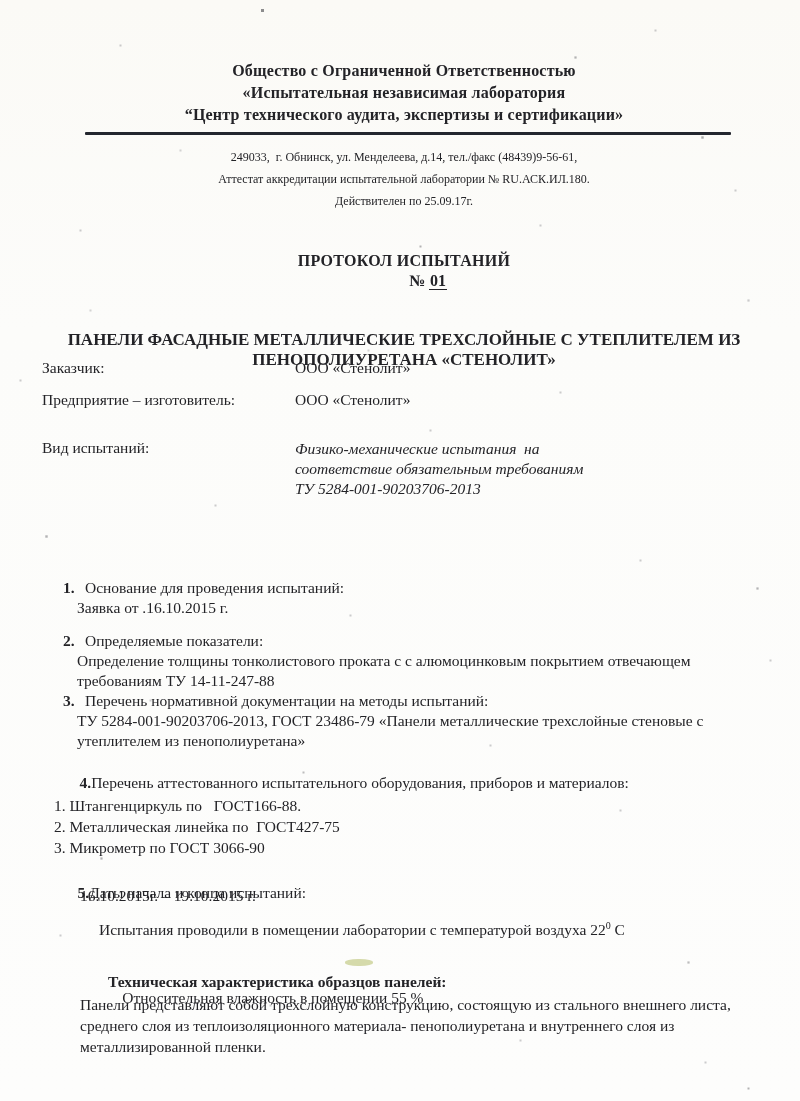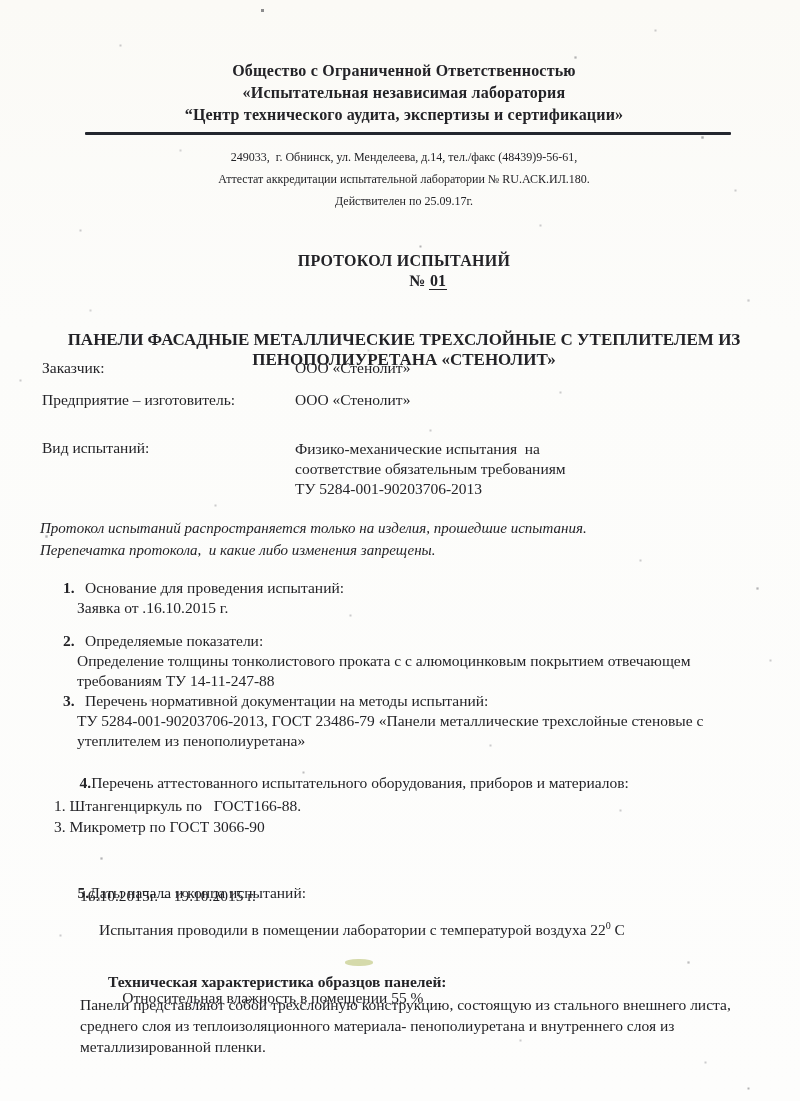--- a/index.html
+++ b/index.html
@@ -23,21 +23,21 @@
   .contact{top:146px;font-size:12px;line-height:22px;}
   
   .ptitle{top:250px;font-weight:bold;font-size:16px;line-height:21px;letter-spacing:.3px;font-family:Liberation Serif, serif;}
   .pnum{top:272px;font-weight:bold;font-size:16px;margin-left:24px;}
   .pnum .no{border-bottom:1.5px solid #232327;padding:0 1px;}
   .subject{top:306px;font-weight:bold;font-size:17px;line-height:19.5px;margin-top:24px;}
   
   .row{left:0;width:800px;height:20px;}
   .row .label{position:absolute;left:42px;white-space:pre;}
   .row .value{position:absolute;left:295px;white-space:pre;}
-  .vlines{position:absolute;left:295px;top:0;line-height:20px;}
+  .vlines{position:absolute;left:295px;top:0;line-height:20px;font-style:italic;}
   
   .disclaimer{top:518px;left:40px;font-style:italic;font-size:15px;line-height:21.5px;}
   
   .items{top:578px;left:63px;line-height:20px;}
   .item{position:relative;}
   .item .num{position:absolute;left:0;top:0;font-weight:bold;}
   .item .ittl{margin-left:22px;}
   .item .cont{margin-left:14px;}
   .gap-after{margin-bottom:13px;}
   
@@ -120,24 +120,20 @@
 
   <div class="abs row" style="top:439px;height:62px">
     <span class="label">Вид испытаний:</span>
     <div class="vlines">
       <div class="pre">Физико-механические испытания  на</div>
       <div class="pre">соответствие обязательным требованиям</div>
       <div class="pre">ТУ 5284-001-90203706-2013</div>
     </div>
   </div>
 
-  <div class="abs disclaimer">
-    <div class="pre">Протокол испытаний распространяется только на изделия, прошедшие испытания.</div>
-    <div class="pre">Перепечатка протокола,  и какие либо изменения запрещены.</div>
-  </div>
 
   <div class="abs items">
     <div class="item gap-after">
       <span class="num">1.</span>
       <div class="ittl pre">Основание для проведения испытаний:</div>
       <div class="cont pre">Заявка от .16.10.2015 г.</div>
     </div>
     <div class="item">
       <span class="num">2.</span>
       <div class="ittl pre">Определяемые показатели:</div>
@@ -151,20 +147,21 @@
       <div class="cont pre">утеплителем из пенополиуретана»</div>
     </div>
   </div>
 
   <div class="abs sec4 pre">
     <span class="secnum">4.</span><span>Перечень аттестованного испытательного оборудования, приборов и материалов:</span>
   </div>
 
   <div class="abs equipment">
     <div class="pre">1. Штангенциркуль по   ГОСТ166-88.</div>
+    <div class="pre">2. Металлическая линейка по  ГОСТ427-75</div>
     <div class="pre">3. Микрометр по ГОСТ 3066-90</div>
   </div>
 
   <div class="abs sec5 pre">
     <span class="secnum">5.</span><span>Даты начала и конца испытаний:</span>
   </div>
   <div class="abs dates pre">16.10.2015г. – 19.10.2015 г.</div>
 
   <div class="abs conditions">
     <div class="pre"><span>Испытания проводили в помещении лаборатории с температурой воздуха 22</span><sup>0</sup><span> С</span></div>

